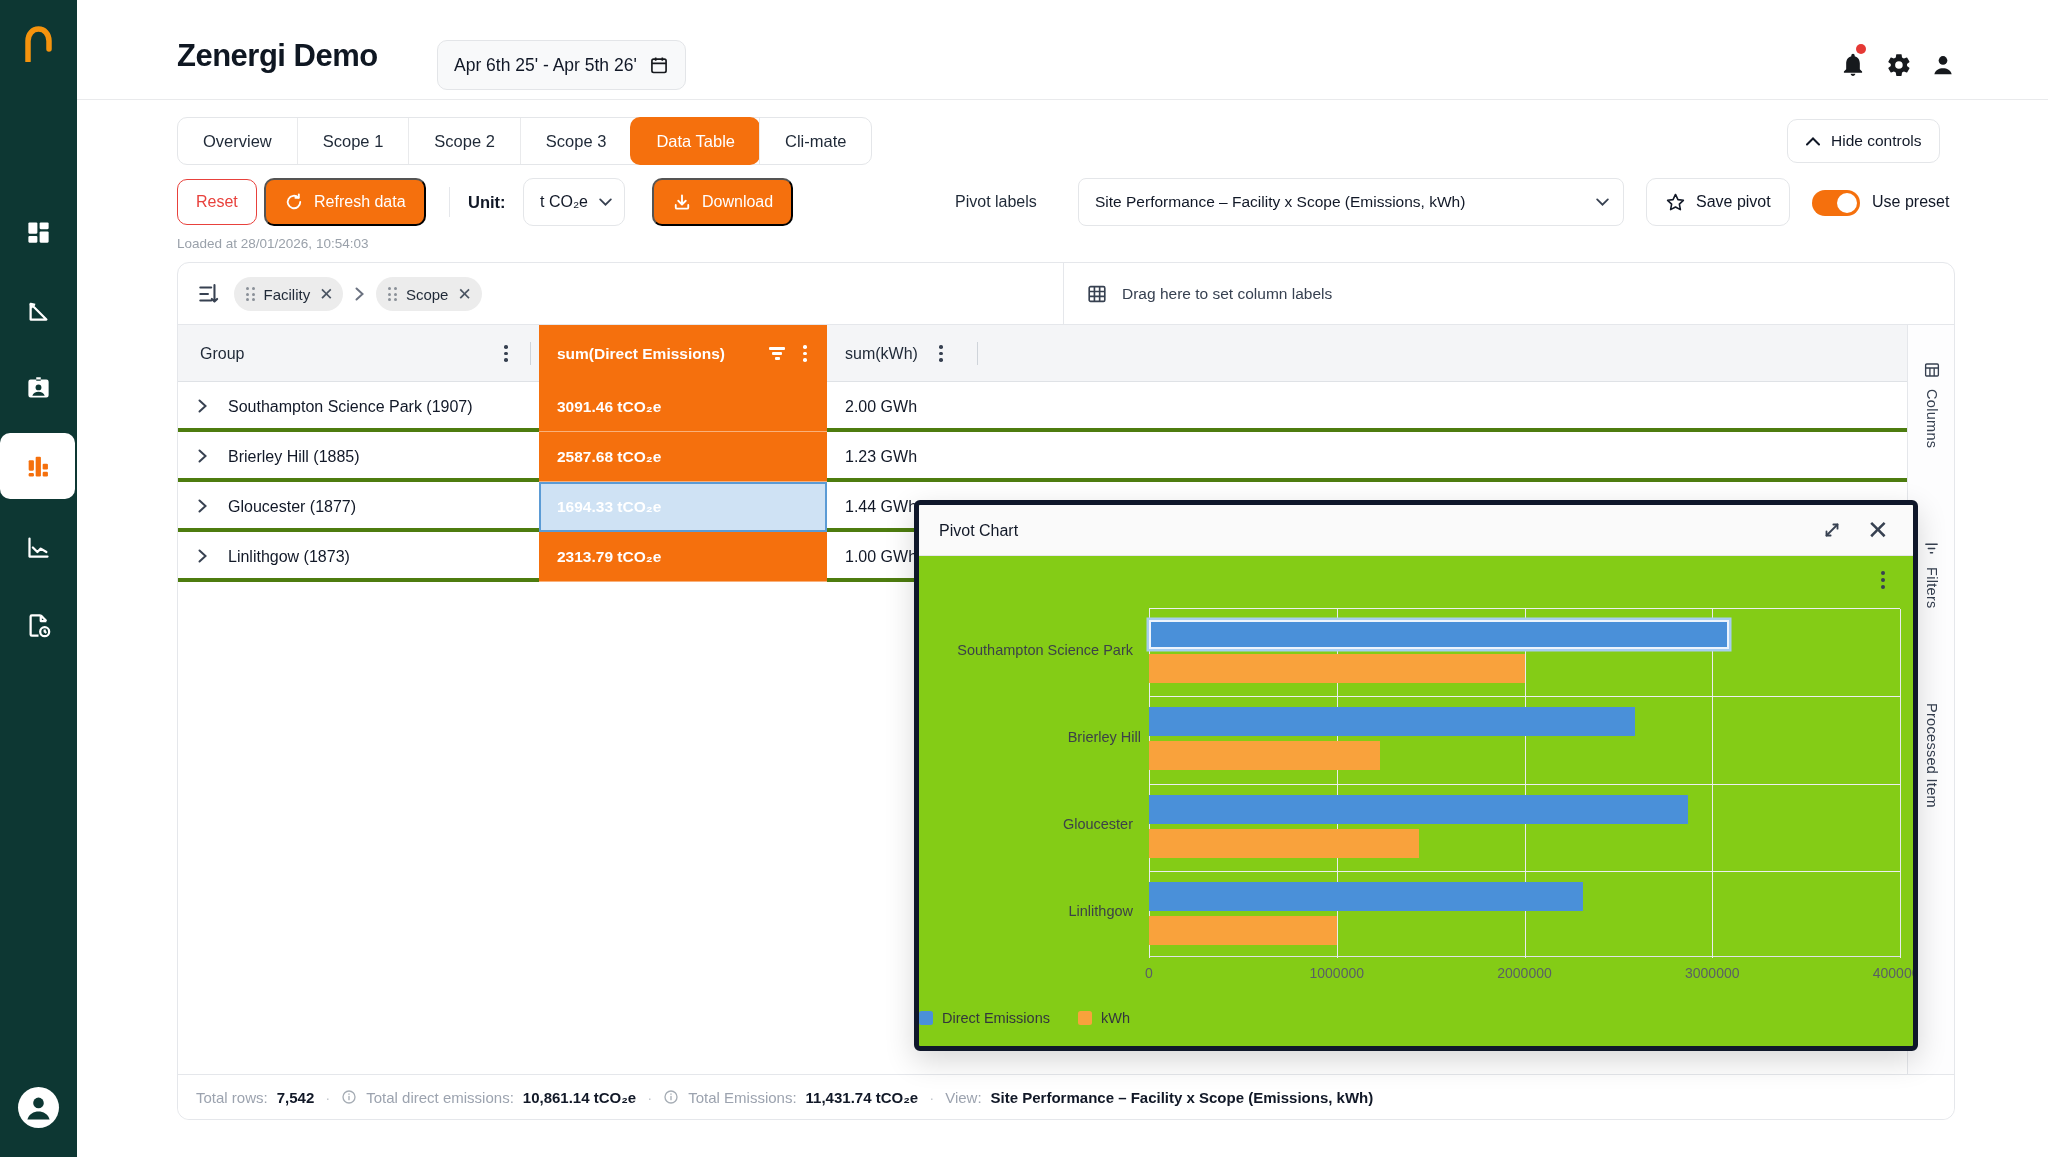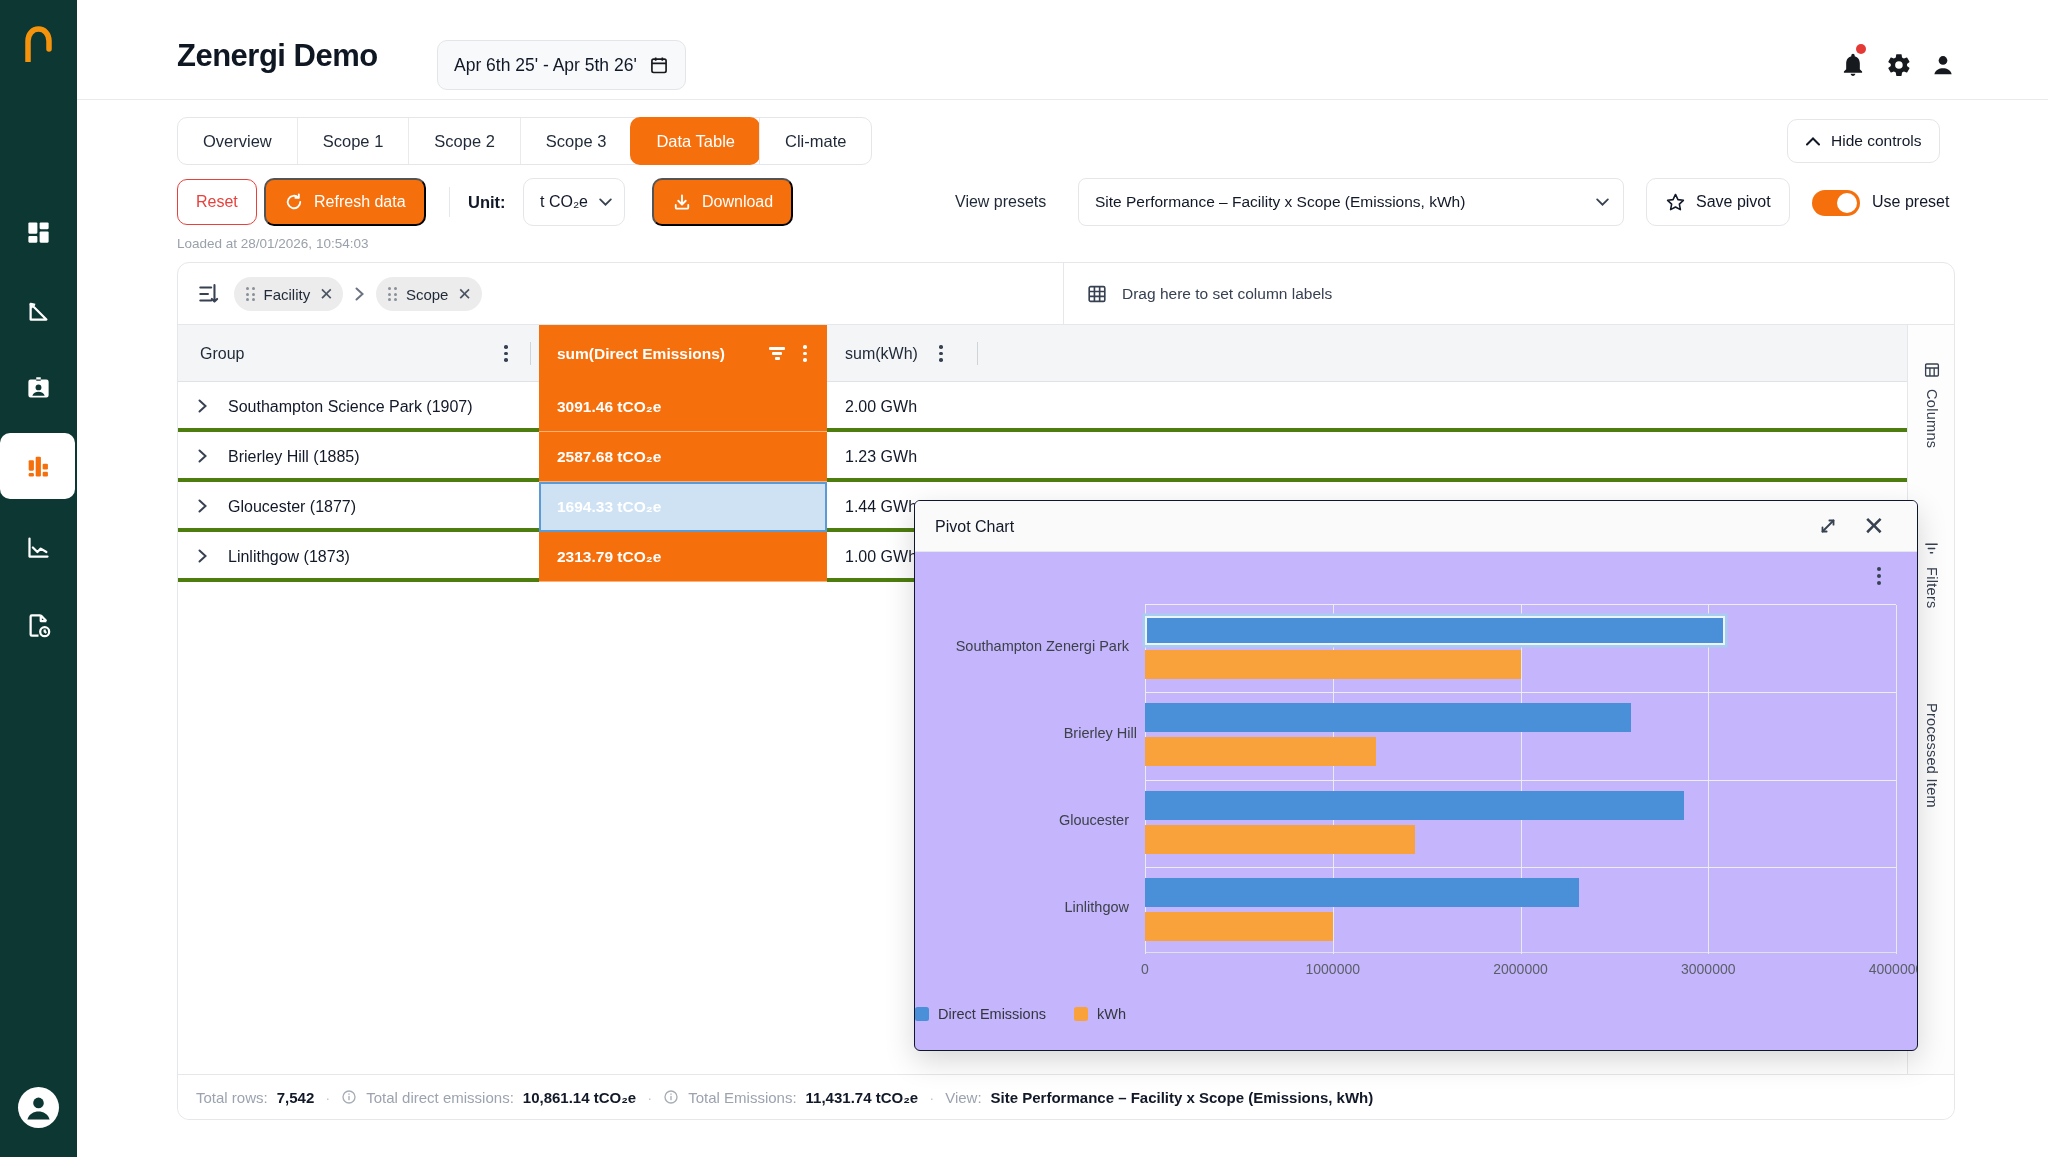--- a/index.html
+++ b/index.html
@@ -85,21 +85,21 @@
   .vtab { position:absolute; left:0; width:47px; display:flex; flex-direction:column; align-items:center; gap:10px; color:#374151; cursor:pointer; }
   .vtab span { writing-mode:vertical-rl; font-size:14.5px; letter-spacing:.3px; }
 
   #card-footer { position:absolute; left:0; bottom:0; width:100%; height:45px; border-top:1px solid #e5e7eb; display:flex; align-items:center; gap:9px;
     padding:0 18px; font-size:15px; color:#9ca3af; border-radius:0 0 12px 12px; background:#fff; white-space:nowrap; overflow:hidden; }
   #card-footer b { color:#111827; font-weight:700; }
   #card-footer .dot { color:#c3c7cd; padding:0 2px; }
   .info-ic { width:16px; height:16px; flex:0 0 auto; color:#a6adb5; }
 
   
-  #modal { position:absolute; left:914px; top:500px; width:1004px; height:551px; background:#c4b5fd; border:1px solid #0f172a; border-radius:6px;
+  #modal { position:absolute; left:914px; top:500px; width:1004px; height:551px; background:#84cc16; border:5px solid #0f172a; border-radius:6px;
     box-shadow:0 10px 30px rgba(0,0,0,.16); overflow:hidden; z-index:10; }
   #modal-hdr { position:absolute; left:0; top:0; width:100%; height:51px; background:#fafafa; border-bottom:1px solid #e5e7eb; }
   #modal-title { position:absolute; left:20px; top:0; line-height:51px; font-size:16px; font-weight:500; color:#111827; }
   #modal-expand { position:absolute; left:902px; top:14px; width:22px; height:22px; color:#374151; cursor:pointer; }
   #modal-close { position:absolute; left:948px; top:8px; font-size:26px; color:#374151; cursor:pointer; line-height:34px; }
   #chart-kebab { position:absolute; left:958px; top:62px; }
   #chart-kebab i { width:4px; height:4px; }
 
   #plot { position:absolute; left:230px; top:103px; width:751px; height:349px; border-top:1px solid #eceef0; border-bottom:1px solid #dfe2e6; }
   .gridv { position:absolute; top:0; width:1px; height:349px; background:#e9ebee; }
@@ -263,21 +263,21 @@
   <button class="btn" id="btn-download">
     <span>
       <svg width="20" height="20" viewBox="0 0 24 24" fill="none" stroke="#fff" stroke-width="2.2" stroke-linecap="round" stroke-linejoin="round">
           <path d="M12 4v10M7.5 10.5L12 15l4.5-4.5"></path>
           <path d="M4.5 15.5v3a1.5 1.5 0 0 0 1.5 1.5h12a1.5 1.5 0 0 0 1.5-1.5v-3"></path>
         </svg>
     </span>
     <span>Download</span>
   </button>
 
-  <span id="presets-label">View presets</span>
+  <span id="presets-label">Pivot labels</span>
   <div id="preset-select">
     <span>Site Performance – Facility x Scope (Emissions, kWh)</span>
     <span>
       <svg width="13" height="8" viewBox="0 0 14 9" fill="none" stroke="#374151" stroke-width="2" stroke-linecap="round">
           <path d="M1 1.5L7 7.5L13 1.5"></path>
         </svg>
     </span>
   </div>
   <button class="btn" id="btn-save-pivot">
     <span>
@@ -473,21 +473,21 @@
       <span id="modal-close">✕</span>
     </div>
 
     <span class="kebab" id="chart-kebab">
         <i></i>
         <i></i>
         <i></i>
       </span>
 
     <div id="cat-labels" style="position: absolute; left: 0px; top: 0px; width: 222px; height: 551px;">
-        <div class="cat-label" style="left: 0px; top: 136.625px; width: 214px;">Southampton Zenergi Park</div>
+        <div class="cat-label" style="left: 0px; top: 136.625px; width: 214px;">Southampton Science Park</div>
         <div class="cat-label" style="left: 8px; top: 223.875px; width: 214px;">Brierley Hill</div>
         <div class="cat-label" style="left: 0px; top: 311.125px; width: 214px;">Gloucester</div>
         <div class="cat-label" style="left: 0px; top: 398.375px; width: 214px;">Linlithgow</div>
       </div>
     <div id="plot">
         <div class="gridv" style="left: 0px;"></div>
         <div class="gridv" style="left: 187.75px;"></div>
         <div class="gridv" style="left: 375.5px;"></div>
         <div class="gridv" style="left: 563.25px;"></div>
         <div class="gridv" style="left: 751px;"></div>

